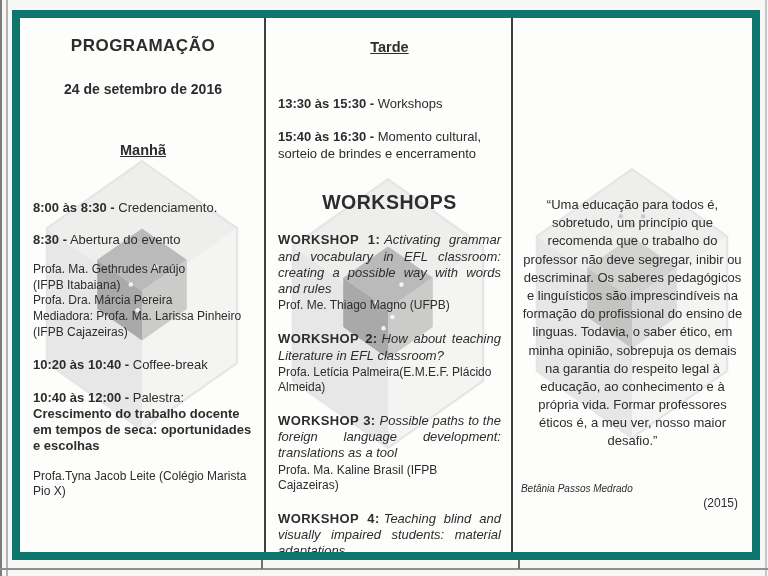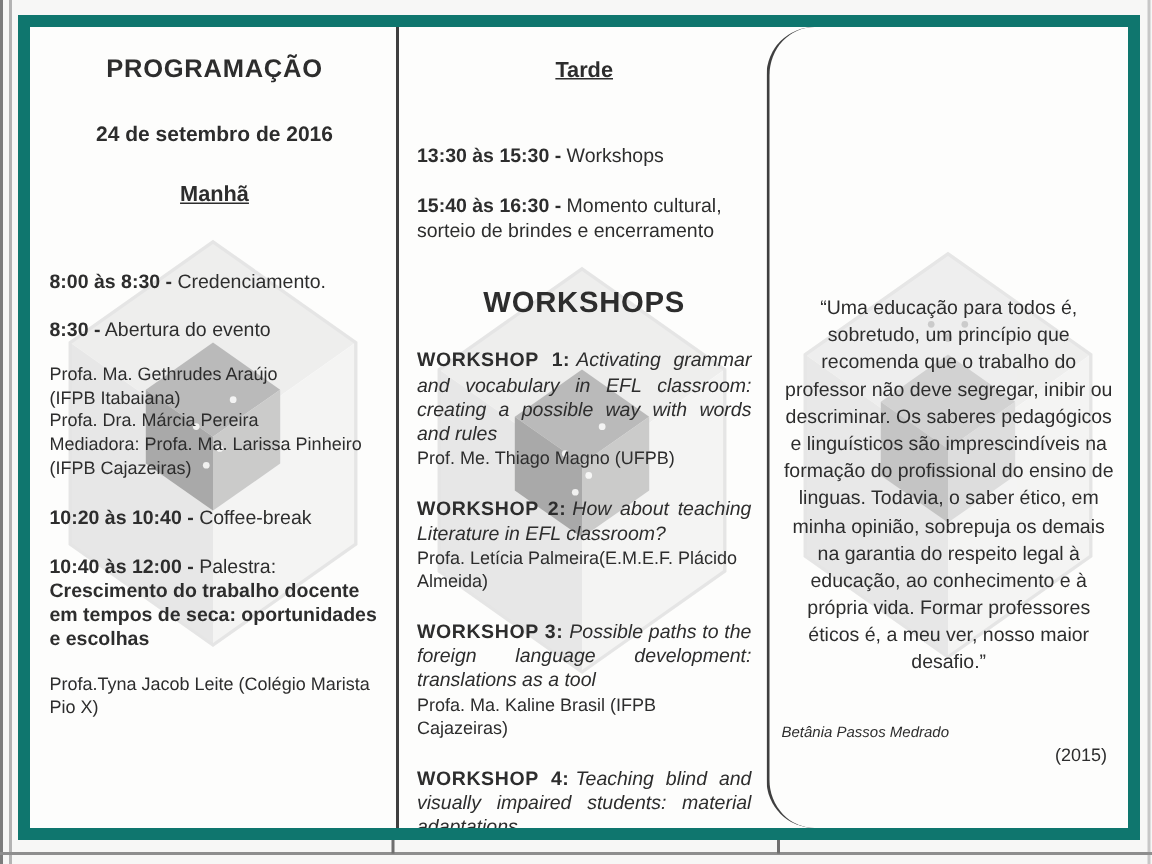--- a/index.html
+++ b/index.html
@@ -22,38 +22,38 @@
   
   .page {
     position:absolute; left:12px; top:10px; width:748px; height:550px;
     background:#fdfdfc;
     border:8px solid #0f766e;
     display:flex;
   }
   .col { position:relative; overflow:hidden; height:100%; }
   .col-left   { width:248px; }
   .col-middle { width:251px; border-left:2px solid #3f3f3f; }
-  .col-right  { width:245px; border-left:2px solid #3f3f3f;border-radius:32px; }
+  .col-right  { width:245px; border-left:2px solid #3f3f3f; }
   .col-content { position:relative; z-index:1; height:100%; }
 
   
   .watermark {
     position:absolute; left:50%; transform:translateX(-50%);
     top:132px; width:224px; height:336px;
     opacity:.5; z-index:0; pointer-events:none;
   }
   .col-middle .watermark { top:150px; }
   .col-right  .watermark { top:140px; }
 
   
   .col-left .col-content { padding:16px 11px 0 13px; font-size:13px; line-height:1.22; }
   .prog-title { text-align:center; font-weight:bold; font-size:17px; letter-spacing:.5px; margin-top:2px; }
   .prog-date  { text-align:center; font-weight:bold; font-size:14px; margin-top:24px; }
   .sec-head   { text-align:center; font-weight:bold; font-size:14.5px; text-decoration:underline; }
-  .col-left .sec-head { margin-top:24px; }
+  .col-left .sec-head { margin-top:44px; }
   .item { margin-top:17px; }
   .item b { font-weight:bold; }
   .item .cont { display:block; font-weight:bold; }
   .first-item { margin-top:40px; }
   .speakers { margin-top:14px; font-size:12px; line-height:1.3; }
   .speakers div { white-space:nowrap; }
   .speaker-line { margin-top:16px; font-size:12px; }
 
   
   .col-middle .col-content { padding:16px 10px 0 12px; font-size:13px; line-height:1.25; }

